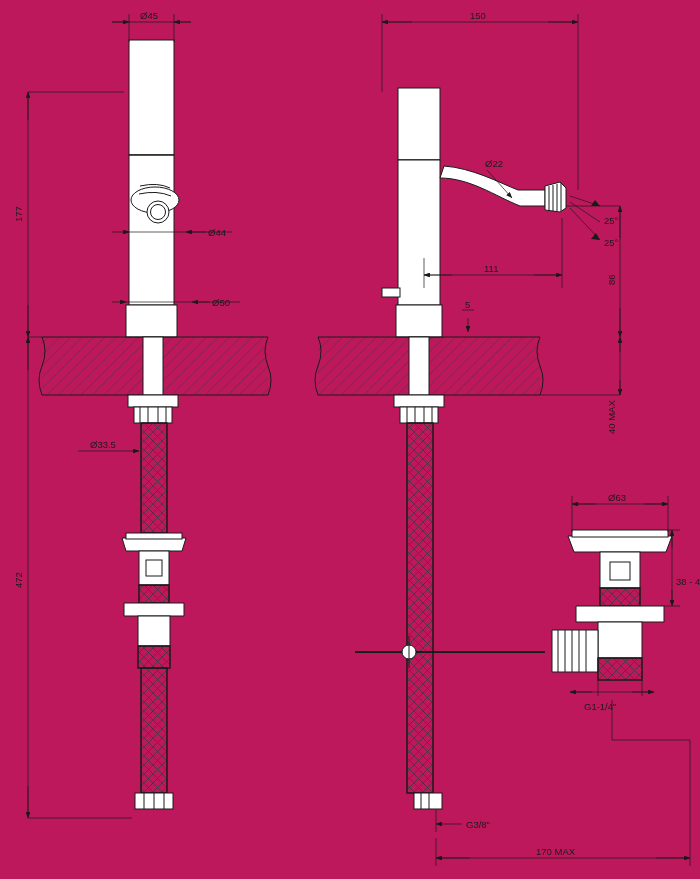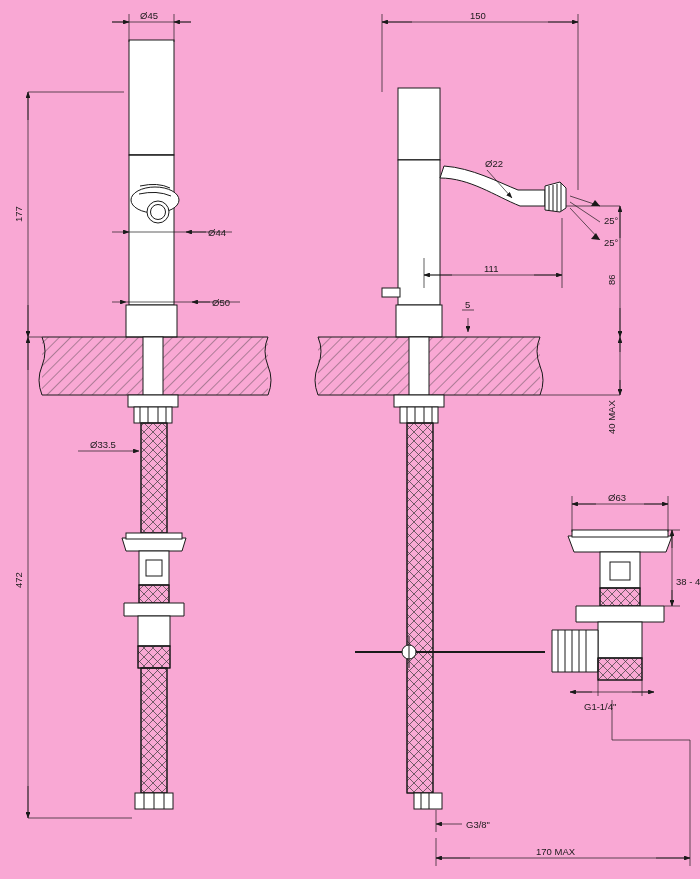--- a/index.html
+++ b/index.html
@@ -4,21 +4,21 @@
 <style>
   html, body {
     margin: 0;
     padding: 0;
     background: #ffffff;
   }
   #stage {
     position: relative;
     width: 700px;
     height: 879px;
-    background: #f9a8d4;
+    background: #be185d;
     font-family: "Liberation Sans", sans-serif;
     overflow: hidden;
   }
   #stage svg {
     position: absolute;
     left: 0;
     top: 0;
   }
   .dimtext {
     font-family: "Liberation Sans", sans-serif;

